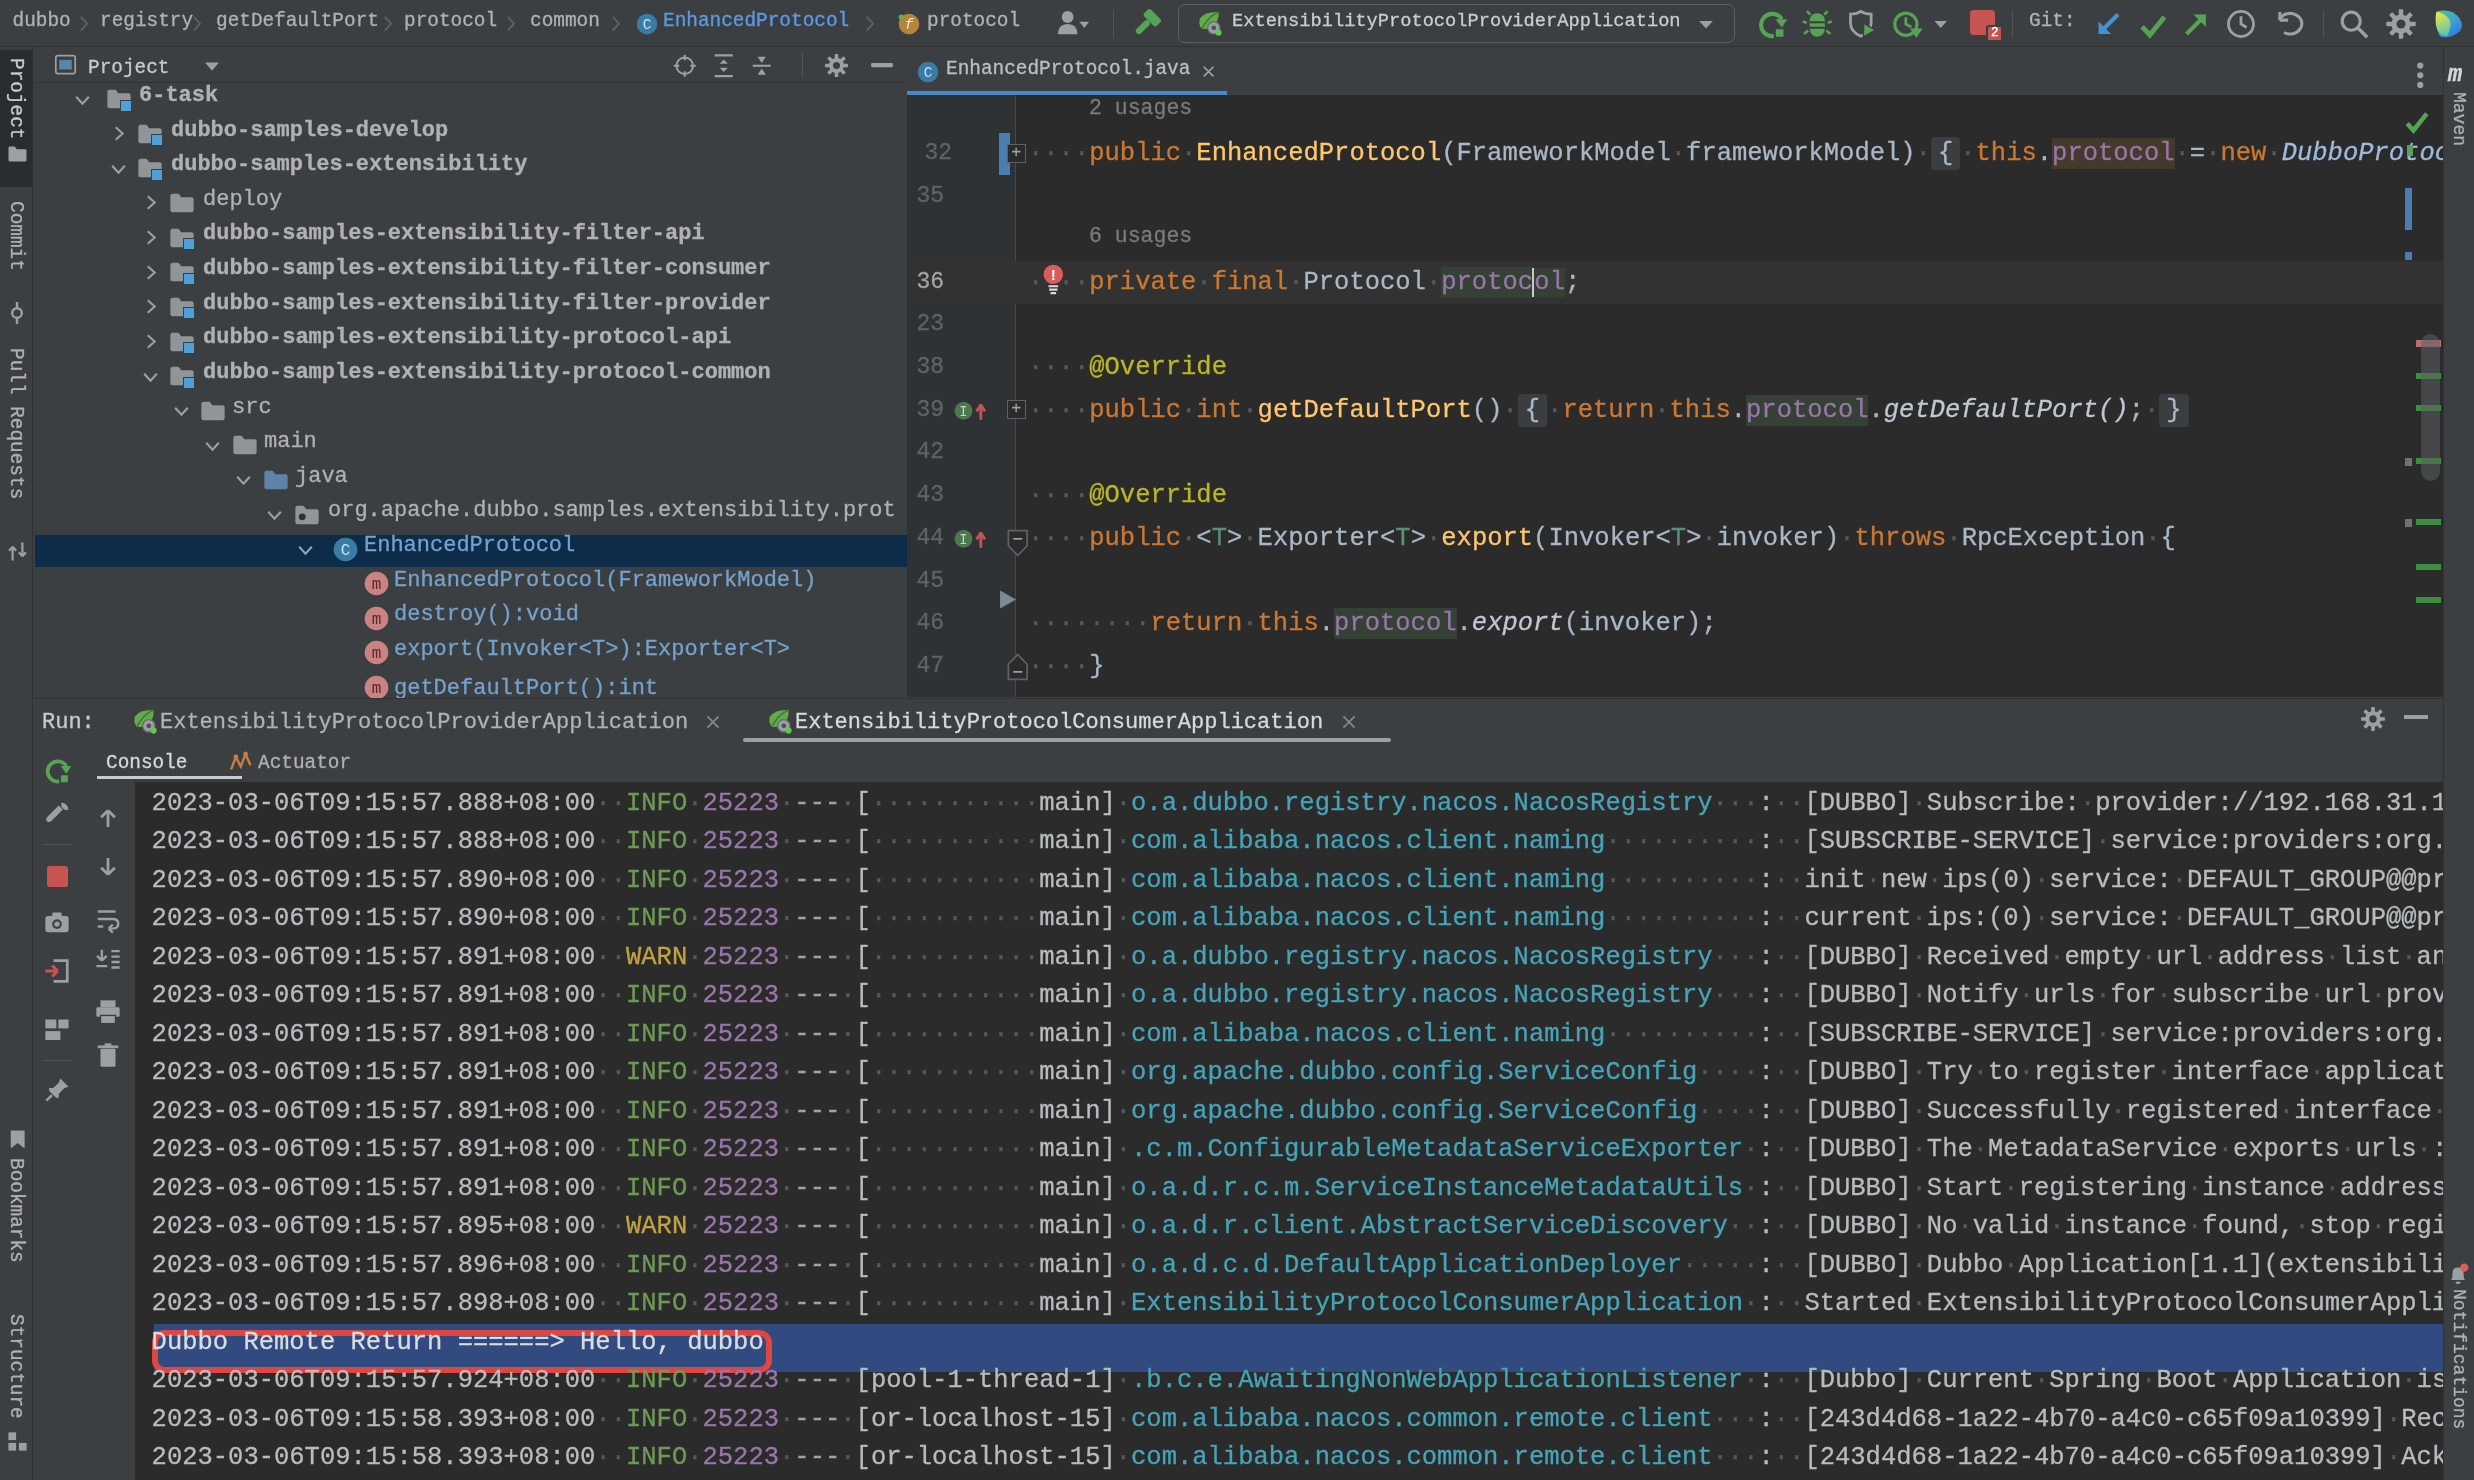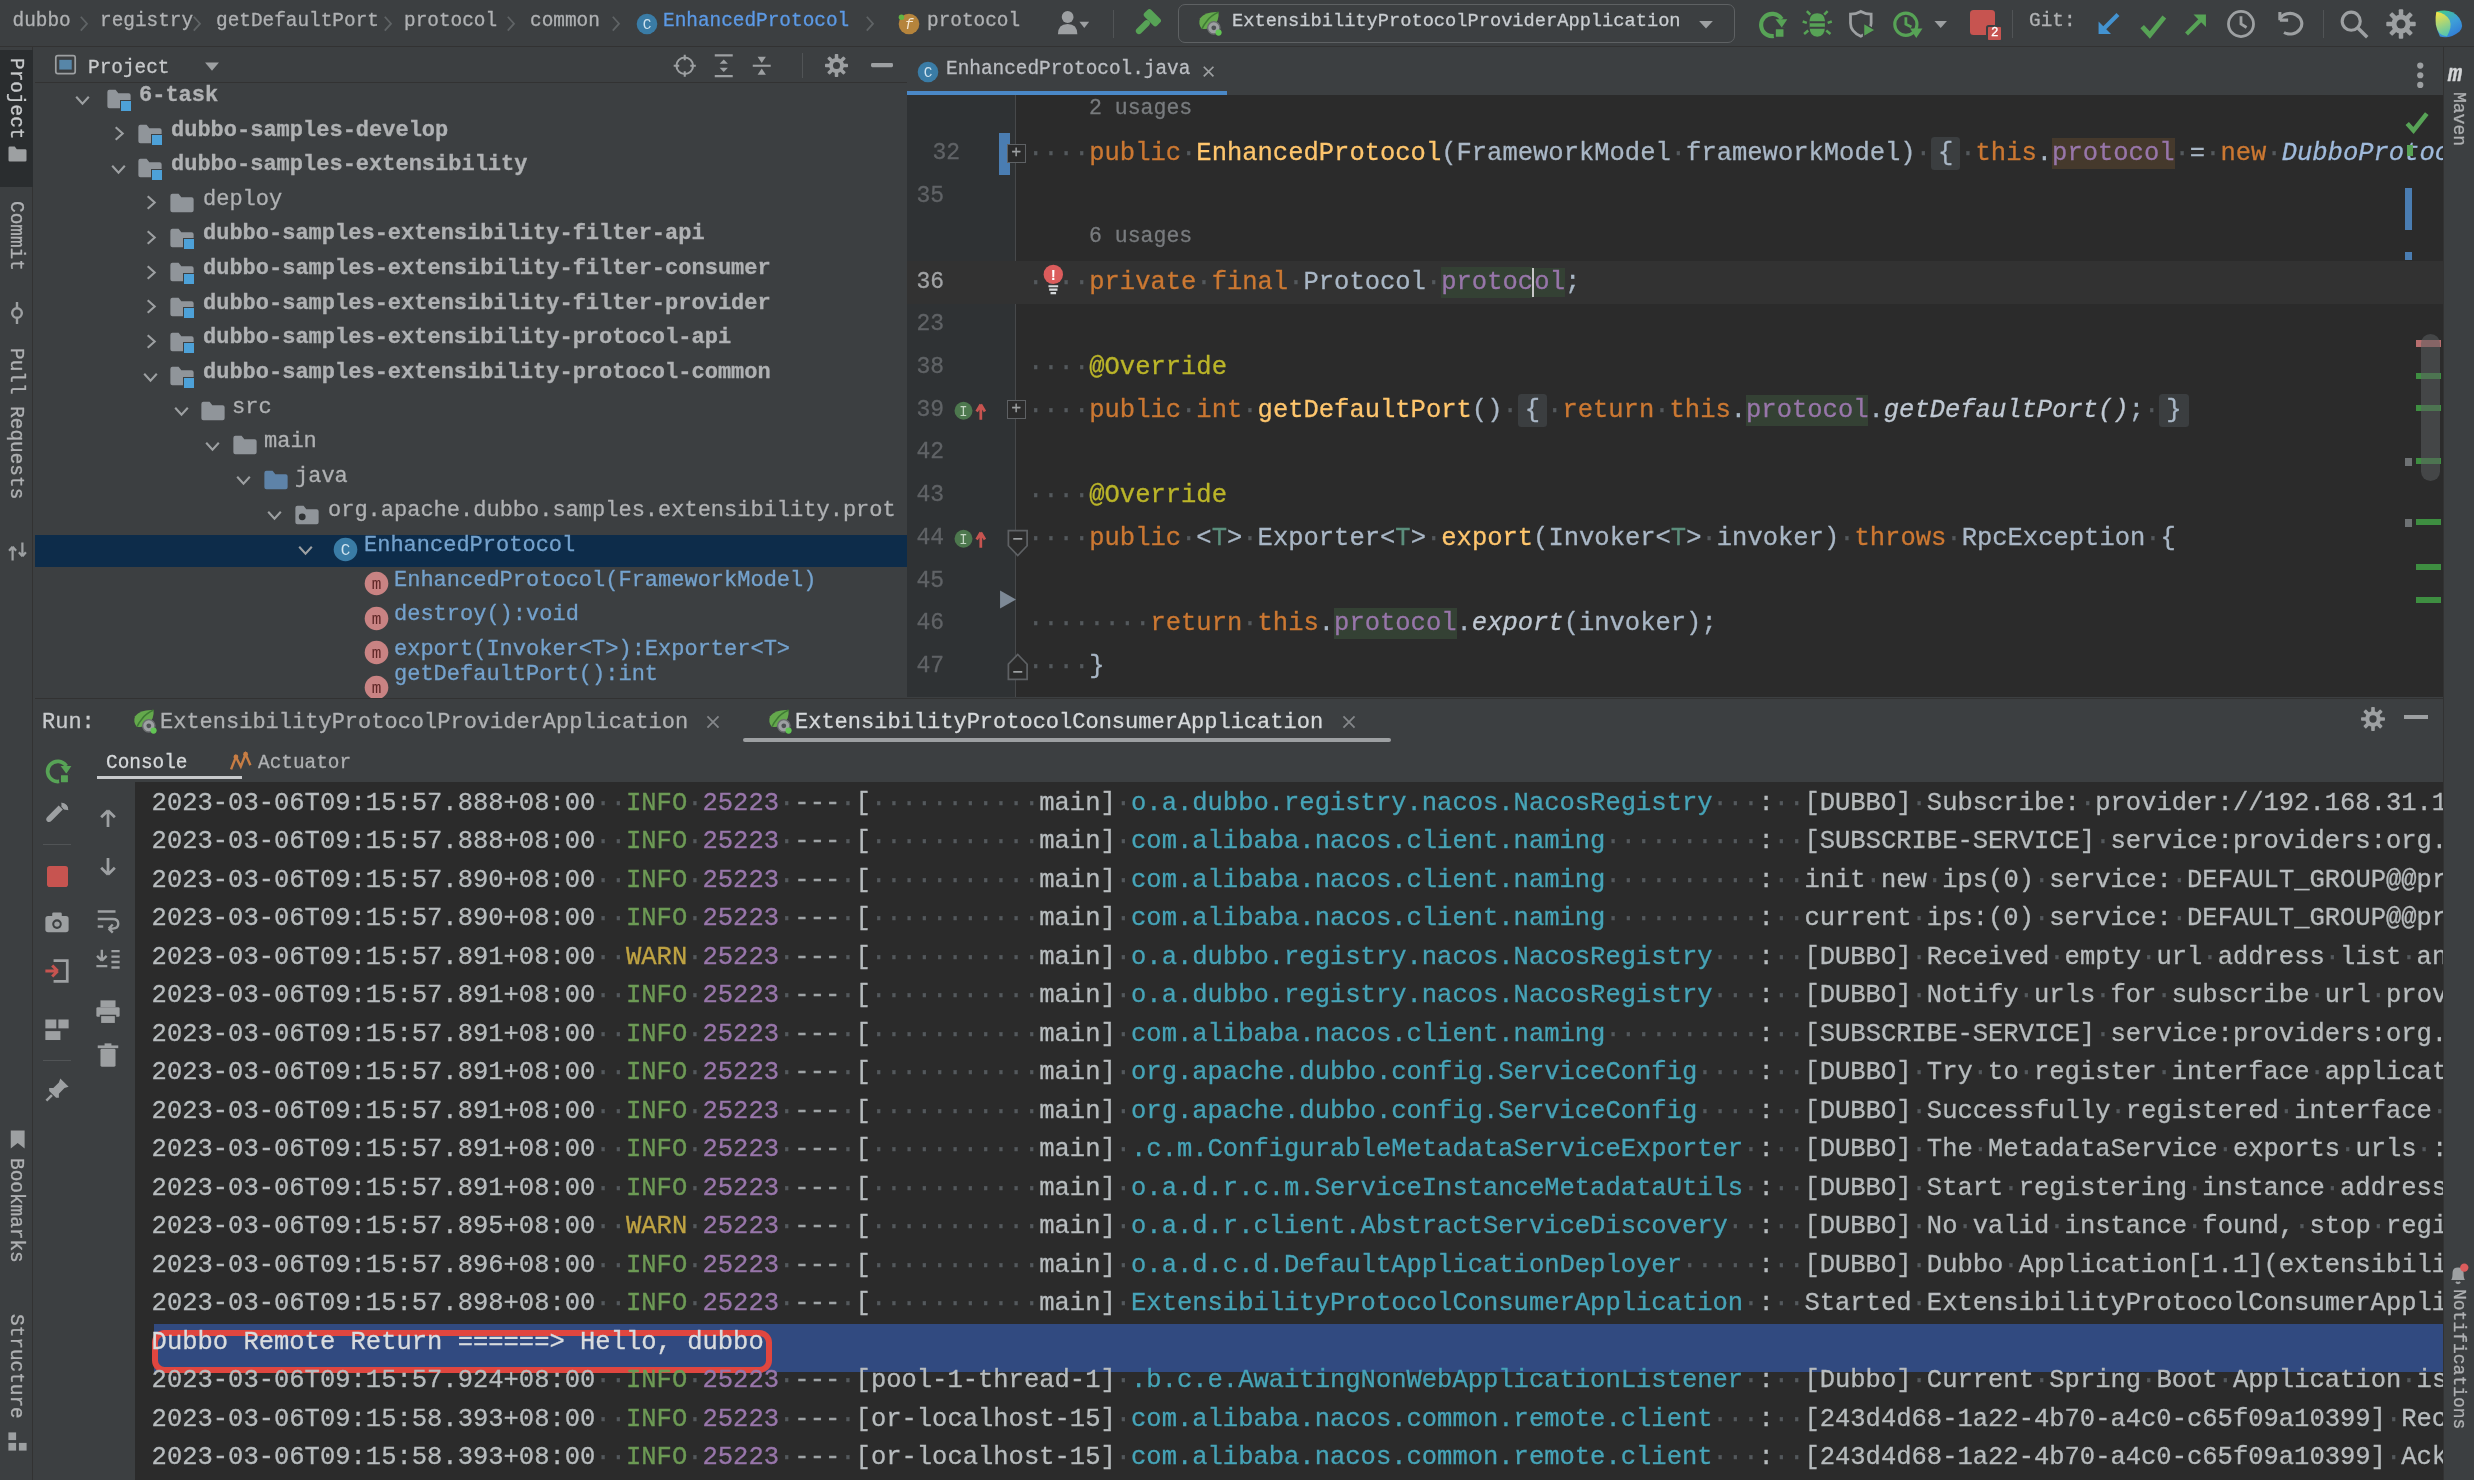--- a/index.html
+++ b/index.html
@@ -331,21 +331,21 @@
       <div class="row" style="left:359px;top:555px;font-size:22px;color:#74a2cd;font-weight:normal">destroy():void</div>
       <svg style="left:329px;top:593px" width="25" height="25" viewBox="0 0 36 36">
         <circle cx="18" cy="18" r="17" fill="#c98383"></circle>
         <text x="18" y="26" font-size="23" fill="#5d2525" text-anchor="middle" font-family="Liberation Mono">m</text>
       </svg>
       <div class="row" style="left:359px;top:590px;font-size:22px;color:#74a2cd;font-weight:normal">export(Invoker&lt;T&gt;):Exporter&lt;T&gt;</div>
       <svg style="left:329px;top:628px" width="25" height="25" viewBox="0 0 36 36">
         <circle cx="18" cy="18" r="17" fill="#c98383"></circle>
         <text x="18" y="26" font-size="23" fill="#5d2525" text-anchor="middle" font-family="Liberation Mono">m</text>
       </svg>
-      <div class="row" style="left:359px;top:615px;font-size:22px;color:#74a2cd;font-weight:normal">getDefaultPort():int</div>
+      <div class="row" style="left:359px;top:629px;font-size:22px;color:#74a2cd;font-weight:normal">getDefaultPort():int</div>
     </div>
     <div class="abs" style="left:907px;top:47px;width:1536px;height:651px;background:#3c3f41;overflow:hidden">
       <div class="abs" style="left:0;top:48px;width:1536px;height:602px;background:#2b2b2b"></div>
       <div class="abs" style="left:0;top:48px;width:108px;height:602px;background:#2f3234"></div>
       <div class="abs" style="left:108px;top:48px;width:1.4px;height:602px;background:#47494b"></div>
       <svg style="left:10.4px;top:14px" width="22" height="22" viewBox="0 0 32 32">
         <circle cx="16" cy="16" r="15" fill="#3a7ca6"></circle>
         <text x="16" y="23" font-size="21" fill="#cfe3ef" text-anchor="middle" font-family="Liberation Mono">C</text>
       </svg>
       <div class="row" style="left:39px;top:11px;font-size:19.4px;color:#bbbec3">EnhancedProtocol.java</div>
@@ -365,21 +365,21 @@
       <div class="row" style="left:182px;top:49px;font-size:21.5px;color:#787b7e">2 usages</div>
       <div class="row" style="left:121px;top:85px;font-size:25.5px;line-height:43px;color:#a9b7c6"><span class="d">····</span><span style="color:#cc7832;">public</span><span class="d">·</span><span style="color:#ffc66d;">EnhancedProtocol</span><span style="color:#a9b7c6;">(</span><span style="color:#a9b7c6;">FrameworkModel</span><span class="d">·</span><span style="color:#a9b7c6;">frameworkModel)</span><span class="d">·</span><span style="background:#3b3e40;border-radius:3.5px;padding:2.1px 7px;color:#a9b7c6">{</span><span class="d">·</span><span style="color:#cc7832;">this</span><span style="color:#a9b7c6;">.</span><span style="color:#9876aa;background:#45392c;padding:1.4px 0">protocol</span><span class="d">·</span><span style="color:#a9b7c6;">=</span><span class="d">·</span><span style="color:#cc7832;">new</span><span class="d">·</span><span style="color:#9fbadc;font-style:italic;">DubboProtocol(frameworkModel)</span></div>
       <div class="row" style="left:182px;top:177px;font-size:21.5px;color:#787b7e">6 usages</div>
       <div class="row" style="left:121px;top:214px;font-size:25.5px;line-height:43px;color:#a9b7c6"><span class="d">····</span><span style="color:#cc7832;">private</span><span class="d">·</span><span style="color:#cc7832;">final</span><span class="d">·</span><span style="color:#a9b7c6;">Protocol</span><span class="d">·</span><span style="color:#9876aa;background:#344134;padding:1.4px 0">protoc</span><span style="background:#344134;color:#9876aa;border-left:2.1px solid #c8c8c8;margin-left:-0.7px">ol</span><span style="color:#a9b7c6;">;</span></div>
       <div class="row" style="left:121px;top:299px;font-size:25.5px;line-height:43px;color:#a9b7c6"><span class="d">····</span><span style="color:#bbb529;">@Override</span></div>
       <div class="row" style="left:121px;top:342px;font-size:25.5px;line-height:43px;color:#a9b7c6"><span class="d">····</span><span style="color:#cc7832;">public</span><span class="d">·</span><span style="color:#cc7832;">int</span><span class="d">·</span><span style="color:#ffc66d;">getDefaultPort</span><span style="color:#a9b7c6;">()</span><span class="d">·</span><span style="background:#3b3e40;border-radius:3.5px;padding:2.1px 7px;color:#a9b7c6">{</span><span class="d">·</span><span style="color:#cc7832;">return</span><span class="d">·</span><span style="color:#cc7832;">this</span><span style="color:#a9b7c6;">.</span><span style="color:#9876aa;background:#344134;padding:1.4px 0">protocol</span><span style="color:#a9b7c6;">.</span><span style="color:#bfc8d2;font-style:italic;">getDefaultPort()</span><span style="color:#a9b7c6;">;</span><span class="d">·</span><span style="background:#3b3e40;border-radius:3.5px;padding:2.1px 7px;color:#a9b7c6">}</span></div>
       <div class="row" style="left:121px;top:427px;font-size:25.5px;line-height:43px;color:#a9b7c6"><span class="d">····</span><span style="color:#bbb529;">@Override</span></div>
       <div class="row" style="left:121px;top:470px;font-size:25.5px;line-height:43px;color:#a9b7c6"><span class="d">····</span><span style="color:#cc7832;">public</span><span class="d">·</span><span style="color:#a9b7c6;">&lt;</span><span style="color:#5b8e7c;">T</span><span style="color:#a9b7c6;">&gt;</span><span class="d">·</span><span style="color:#a9b7c6;">Exporter&lt;</span><span style="color:#5b8e7c;">T</span><span style="color:#a9b7c6;">&gt;</span><span class="d">·</span><span style="color:#ffc66d;">export</span><span style="color:#a9b7c6;">(</span><span style="color:#a9b7c6;">Invoker&lt;</span><span style="color:#5b8e7c;">T</span><span style="color:#a9b7c6;">&gt;</span><span class="d">·</span><span style="color:#a9b7c6;">invoker)</span><span class="d">·</span><span style="color:#cc7832;">throws</span><span class="d">·</span><span style="color:#a9b7c6;">RpcException</span><span class="d">·</span><span style="color:#a9b7c6;">{</span></div>
       <div class="row" style="left:121px;top:555px;font-size:25.5px;line-height:43px;color:#a9b7c6"><span class="d">········</span><span style="color:#cc7832;">return</span><span class="d">·</span><span style="color:#cc7832;">this</span><span style="color:#a9b7c6;">.</span><span style="color:#9876aa;background:#344134;padding:1.4px 0">protocol</span><span style="color:#a9b7c6;">.</span><span style="color:#bfc8d2;font-style:italic;">export</span><span style="color:#a9b7c6;">(invoker);</span></div>
       <div class="row" style="left:121px;top:598px;font-size:25.5px;line-height:43px;color:#a9b7c6"><span class="d">····</span><span style="color:#a9b7c6;">}</span></div>
-      <div class="row" style="left:16px;top:85px;width:37px;text-align:right;font-size:23px;line-height:43px;color:#606366">32</div>
+      <div class="row" style="left:8px;top:85px;width:37px;text-align:right;font-size:23px;line-height:43px;color:#606366">32</div>
       <div class="row" style="left:0px;top:128px;width:37px;text-align:right;font-size:23px;line-height:43px;color:#606366">35</div>
       <div class="row" style="left:0px;top:214px;width:37px;text-align:right;font-size:23px;line-height:43px;color:#a1a3a5">36</div>
       <div class="row" style="left:0px;top:256px;width:37px;text-align:right;font-size:23px;line-height:43px;color:#606366">23</div>
       <div class="row" style="left:0px;top:299px;width:37px;text-align:right;font-size:23px;line-height:43px;color:#606366">38</div>
       <div class="row" style="left:0px;top:342px;width:37px;text-align:right;font-size:23px;line-height:43px;color:#606366">39</div>
       <div class="row" style="left:0px;top:384px;width:37px;text-align:right;font-size:23px;line-height:43px;color:#606366">42</div>
       <div class="row" style="left:0px;top:427px;width:37px;text-align:right;font-size:23px;line-height:43px;color:#606366">43</div>
       <div class="row" style="left:0px;top:470px;width:37px;text-align:right;font-size:23px;line-height:43px;color:#606366">44</div>
       <div class="row" style="left:0px;top:513px;width:37px;text-align:right;font-size:23px;line-height:43px;color:#606366">45</div>
       <div class="row" style="left:0px;top:555px;width:37px;text-align:right;font-size:23px;line-height:43px;color:#606366">46</div>

